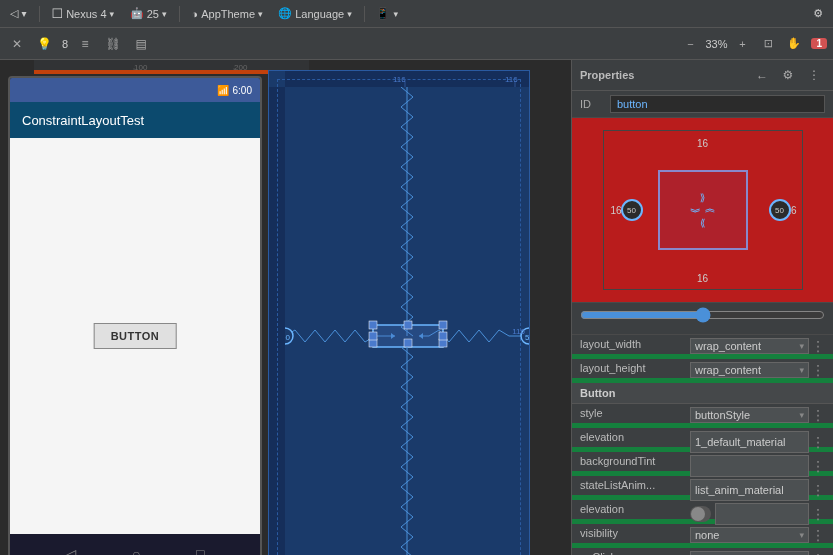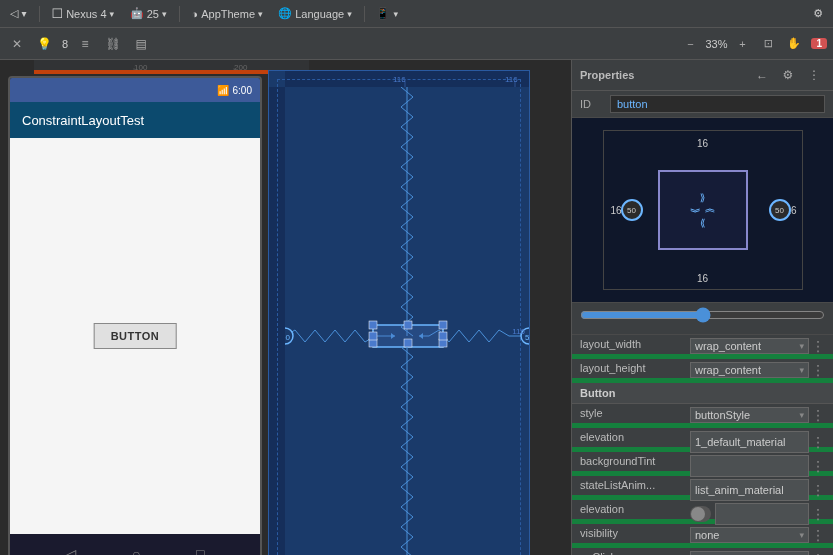--- a/index.html
+++ b/index.html
@@ -52,21 +52,21 @@
     .props-header { display: flex; align-items: center; justify-content: space-between; padding: 4px 8px; background: #3c3f41; border-bottom: 1px solid #555; }
     .props-title { font-size: 11px; color: #bbb; font-weight: 600; }
     .props-header-icons { display: flex; gap: 4px; }
 
     
     .id-row { display: flex; align-items: center; padding: 4px 8px; border-bottom: 1px solid #4a4a4a; }
     .id-label { width: 30px; font-size: 11px; color: #aaa; }
     .id-value { flex: 1; background: #2b2b2b; border: 1px solid #555; padding: 2px 6px; font-size: 11px; color: #6cb6ff; }
 
     
-    .constraint-widget-area { background: #0f172a; padding: 12px 8px; display: flex; justify-content: center; border-bottom: 1px solid #4a4a4a; }
+    .constraint-widget-area { background: #b91c1c; padding: 12px 8px; display: flex; justify-content: center; border-bottom: 1px solid #4a4a4a; }
 
     
     .margin-diagram { position: relative; width: 200px; height: 160px; }
 
     
     .slider-row { padding: 4px 8px 8px; border-bottom: 1px solid #4a4a4a; position: relative; }
     .bias-slider { width: 100%; cursor: pointer; accent-color: #4a90d9; }
 
     
     .prop-row { display: flex; align-items: flex-start; padding: 3px 8px; border-bottom: 5px solid #15803d; min-height: 24px; }

